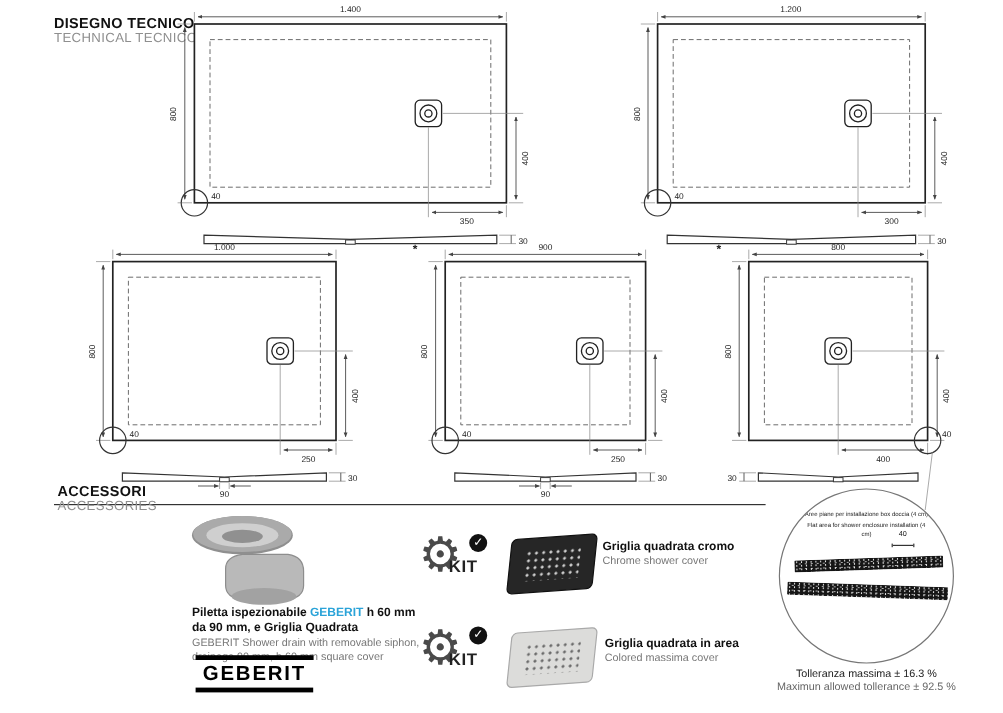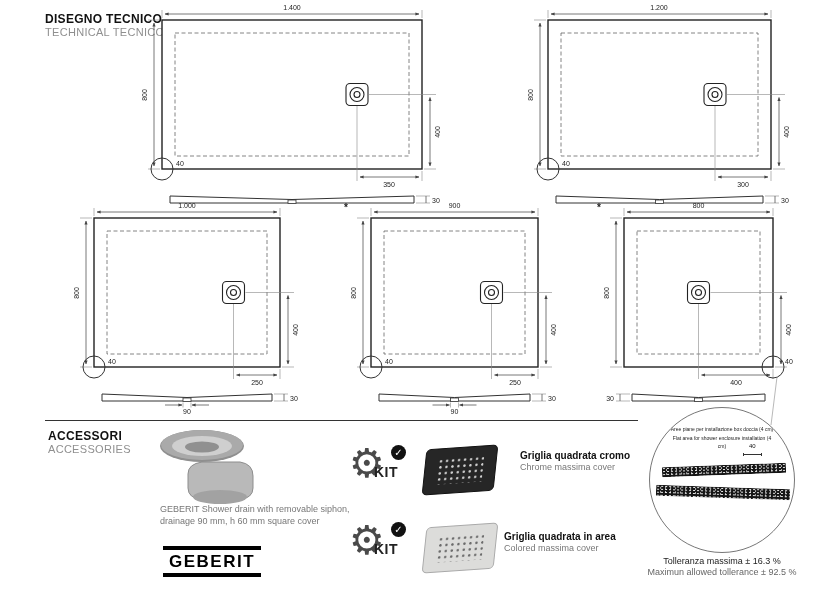--- a/index.html
+++ b/index.html
@@ -303,35 +303,36 @@
     <rect class="dr2" x="104.5" y="200" width="8" height="3.5"></rect>
     <line class="xl" x1="40" y1="196" x2="26" y2="196"></line>
       <line class="xl" x1="40" y1="203" x2="26" y2="203"></line>
     <line class="dl" x1="30" y1="196" x2="30" y2="203"></line>
     <text class="dim" x="24" y="203" text-anchor="end">30</text>
   </g>
 </svg>
 
 <div class="abs divider" style="left:45px;top:420px;width:593px"></div>
 
-<div class="abs" style="left:48px;top:429px">
+<div class="abs" style="left:48px;top:402px">
   <div class="t1">ACCESSORI</div>
   <div class="t2">ACCESSORIES</div>
 </div>
 
 <svg class="abs" style="left:156px;top:424px" width="112" height="82" viewBox="0 0 112 82">
   <path d="M32,50 Q32,40 46,38 L84,38 Q97,40 97,52 L97,64 Q97,74 83,76 L46,76 Q32,74 32,64 Z" fill="#b9b9b9" stroke="#8d8d8d" stroke-width="1"></path>
   <ellipse cx="64" cy="73" rx="27" ry="7" fill="#a2a2a2"></ellipse>
   <ellipse cx="46" cy="22" rx="42" ry="16" fill="#8f8f8f"></ellipse>
   <ellipse cx="46" cy="21" rx="41" ry="15" fill="#aaaaaa"></ellipse>
   <ellipse cx="46" cy="22" rx="30" ry="10" fill="#cfcfcf"></ellipse>
   <ellipse cx="46" cy="23" rx="17" ry="5.5" fill="#909090"></ellipse>
 </svg>
 
 <div class="abs" style="left:160px;top:504px;width:192px">
+  <div class="descIt"><span>Piletta ispezionabile </span><span class="brand">GEBERIT</span><span> h 60 mm da 90 mm,  e Griglia Quadrata</span></div>
   <div class="descEn">GEBERIT Shower drain with removable siphon, drainage 90 mm, h 60 mm square cover</div>
 </div>
 
 <div class="abs" style="left:163px;top:546px">
   <div class="logo">GEBERIT</div>
   <div class="installed">Installed</div>
 </div>
 
 <div class="abs kit" style="left:352px;top:449px">
   <span class="gear">⚙</span>
@@ -341,23 +342,23 @@
 
 <div class="abs kit" style="left:352px;top:526px">
   <span class="gear">⚙</span>
   <span class="kitTxt">KIT</span>
   <span class="chk">✓</span>
 </div>
 
 <div class="abs cover dark" style="left:424px;top:447px">
     <div class="dots dotsL"></div>
   </div>
-<div class="abs" style="left:520px;top:450px">
+<div class="abs" style="left:502px;top:450px">
   <div class="lblIt">Griglia quadrata cromo</div>
-  <div class="lblEn">Chrome massima cover</div>
+  <div class="lblEn">Chrome shower cover</div>
 </div>
 
 <div class="abs cover light" style="left:424px;top:525px">
     <div class="dots dotsD"></div>
   </div>
 <div class="abs" style="left:504px;top:531px">
   <div class="lblIt">Griglia quadrata in area</div>
   <div class="lblEn">Colored massima cover</div>
 </div>
 

